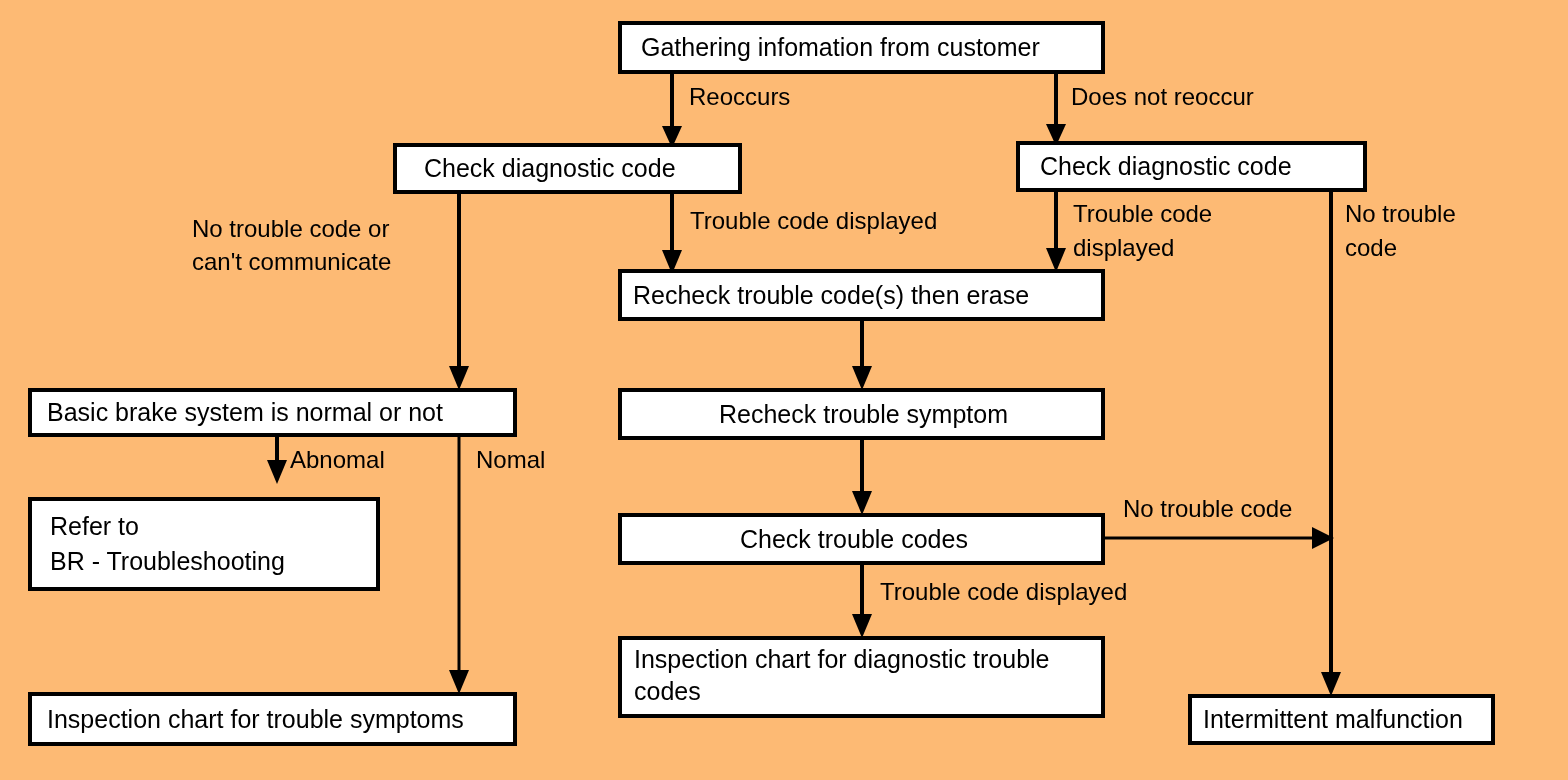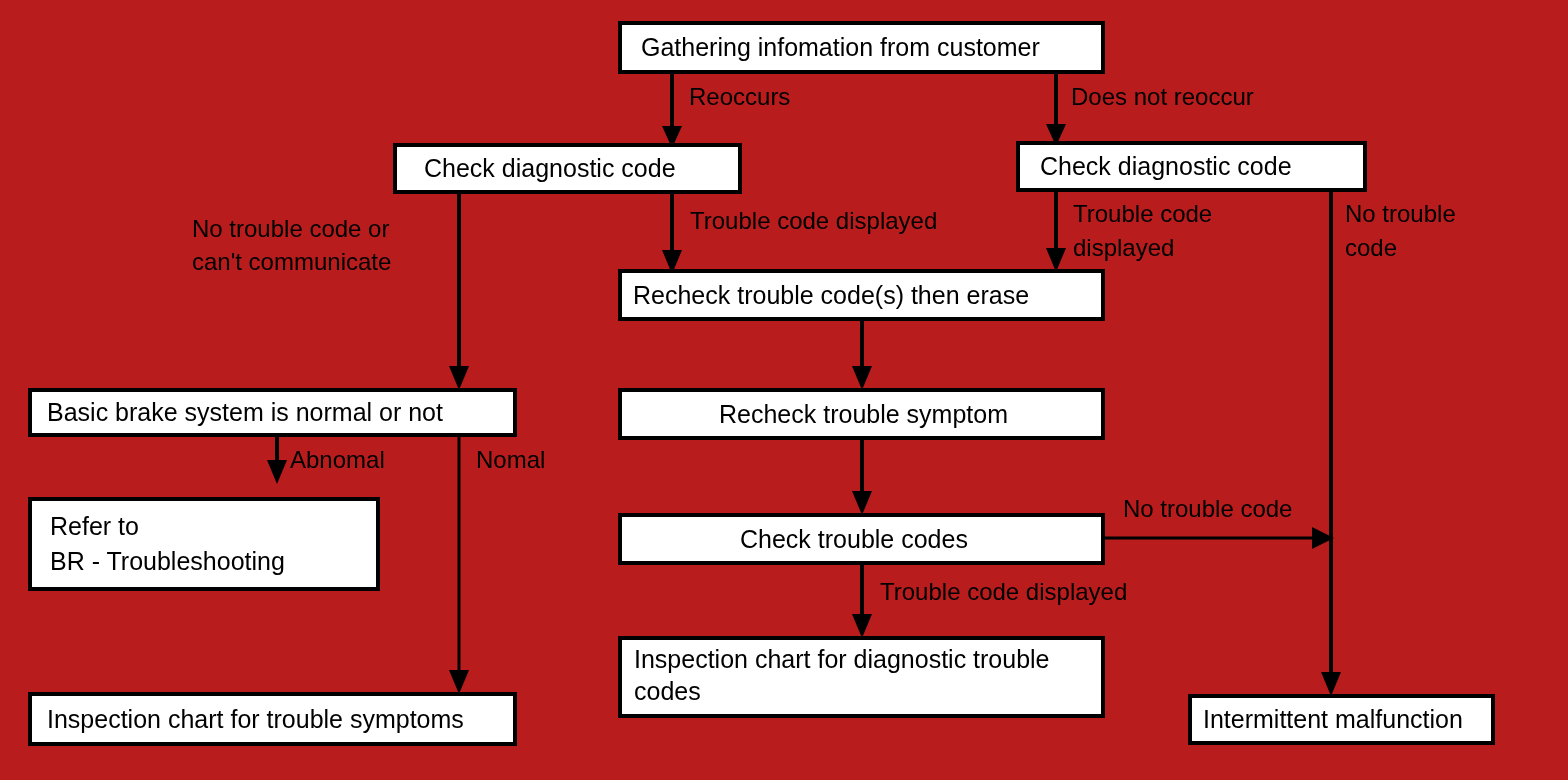--- a/index.html
+++ b/index.html
@@ -4,21 +4,21 @@
 <style>
   html, body {
     margin: 0;
     padding: 0;
     background: #ffffff;
   }
   #stage {
     position: relative;
     width: 1568px;
     height: 780px;
-    background: #b91c1c;
+    background: #fdba74;
     overflow: hidden;
     font-family: "Liberation Sans", sans-serif;
   }
   #flow-svg {
     position: absolute;
     left: 0;
     top: 0;
     width: 1568px;
     height: 780px;
   }

